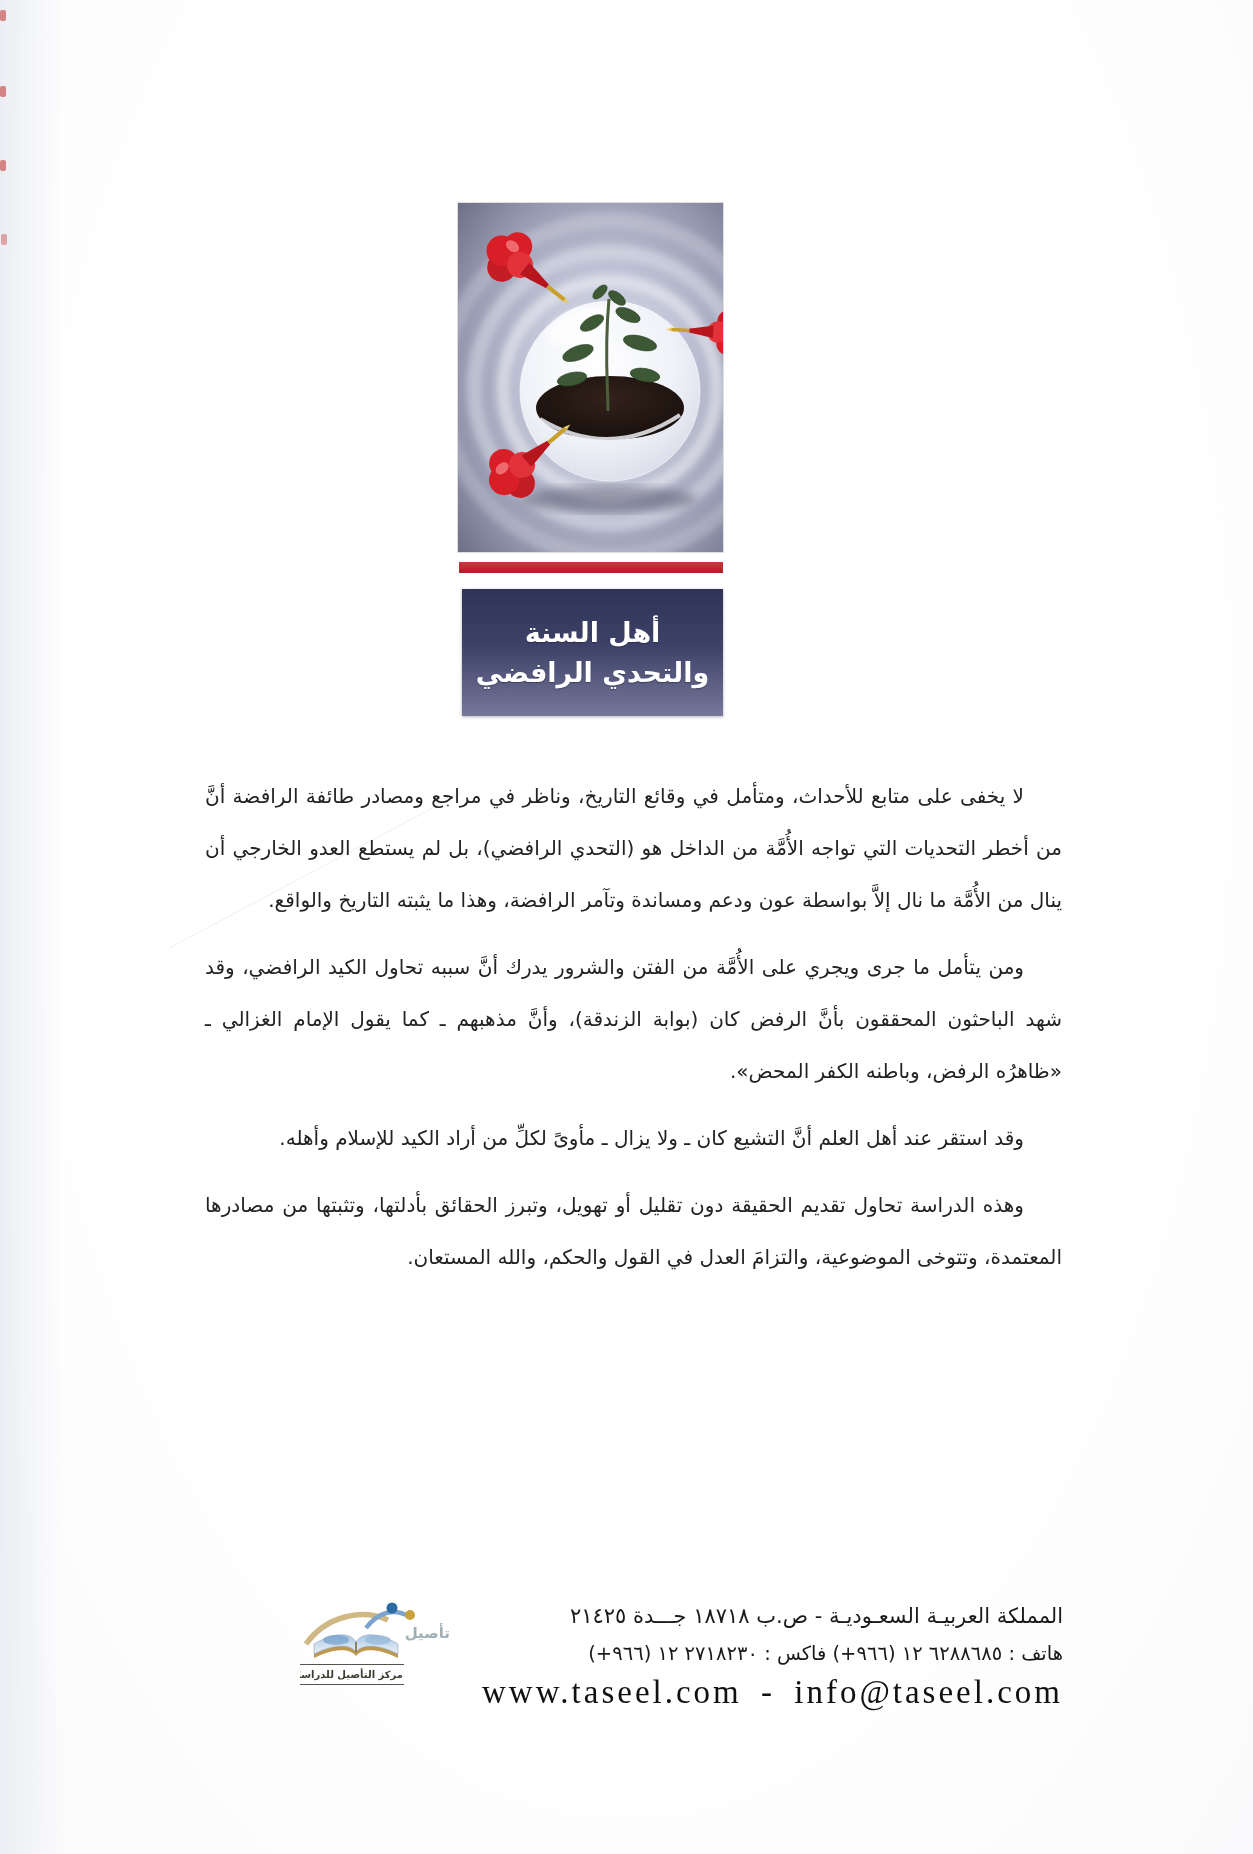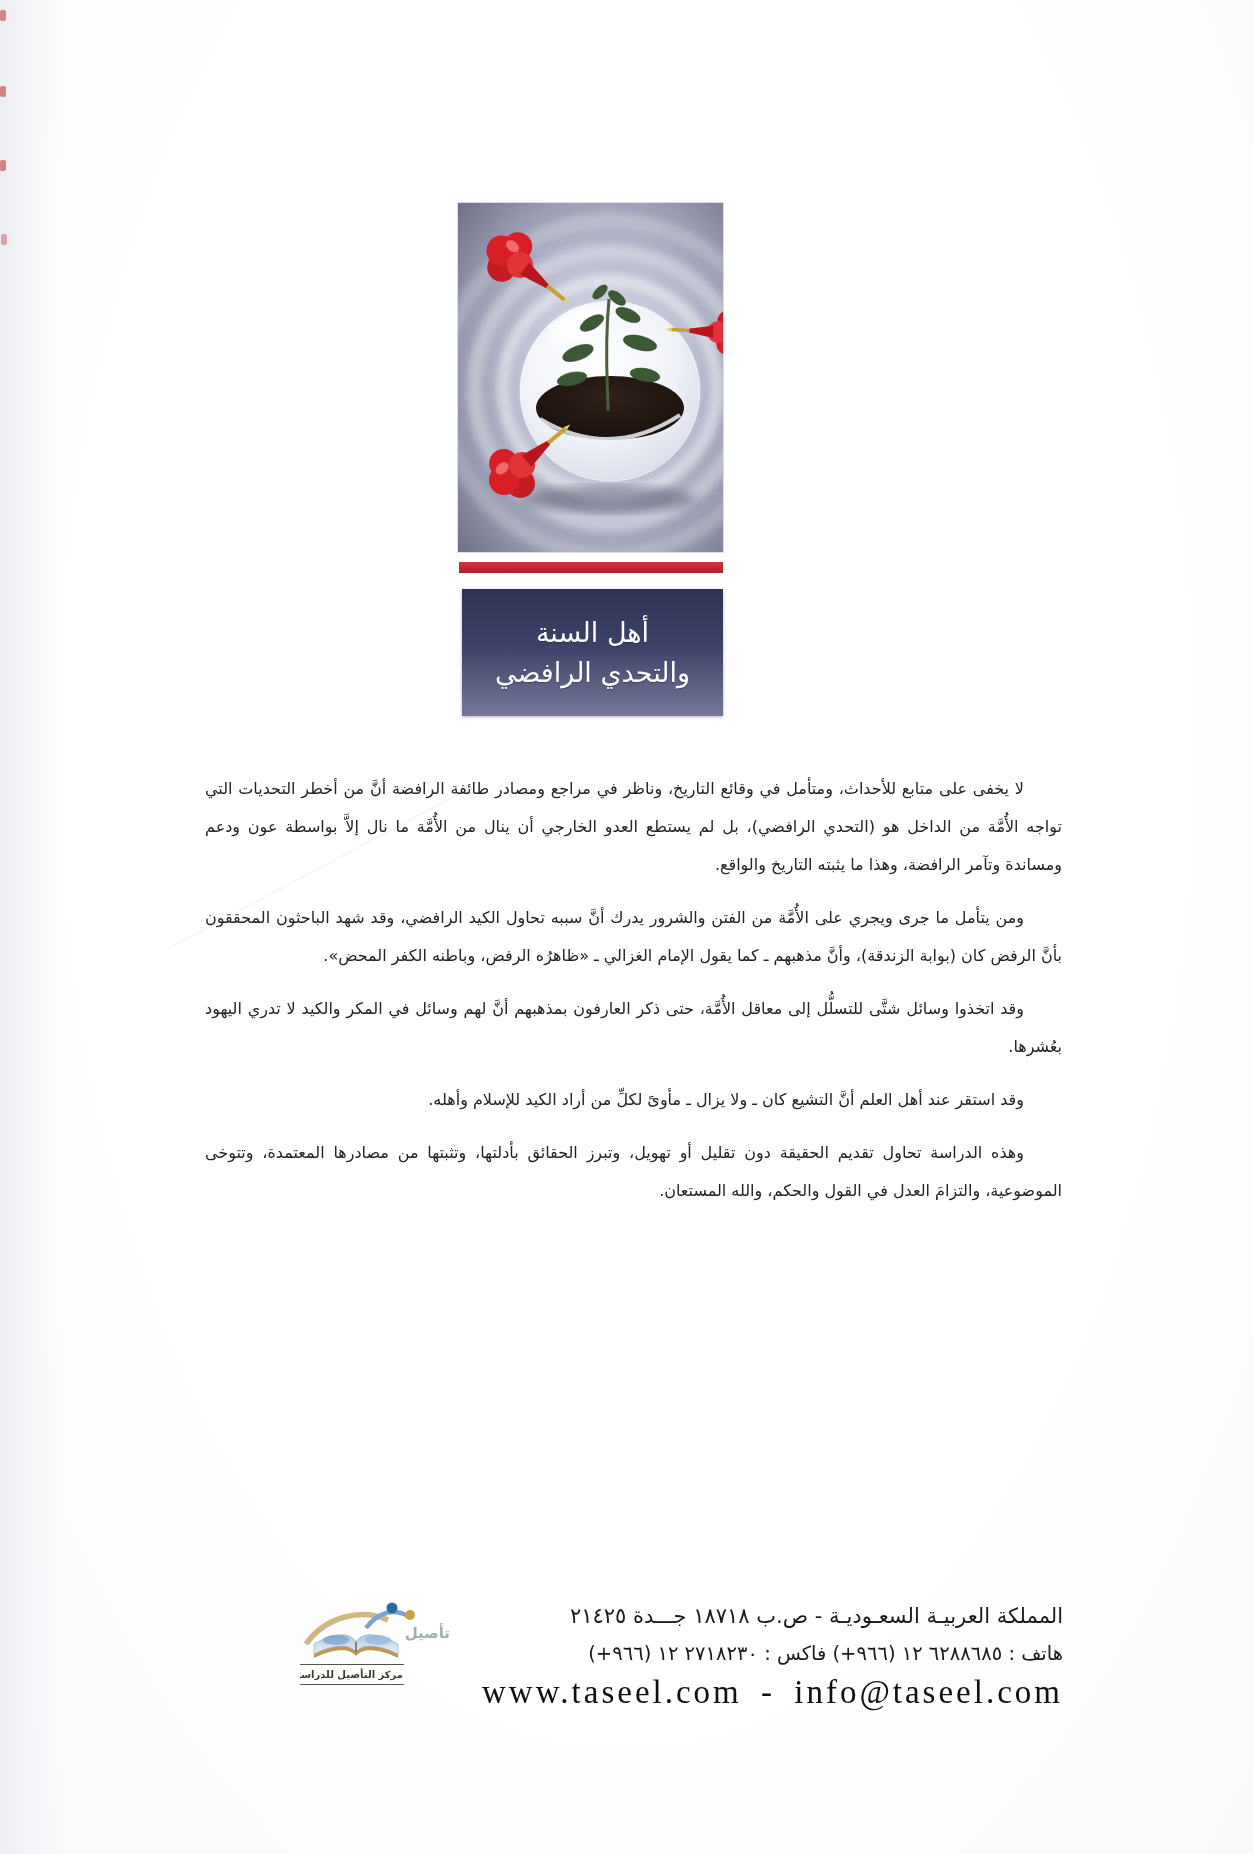--- a/index.html
+++ b/index.html
@@ -35,33 +35,33 @@
     background:linear-gradient(180deg,#d03540,#b01d28);
   }
   
   .title-banner{
     position:absolute;left:462px;top:589px;width:261px;height:127px;
     background:linear-gradient(180deg,#2e3357 0%, #3e4268 45%, #767899 100%);
     display:flex;flex-direction:column;align-items:center;justify-content:center;
     gap:6px; box-shadow:0 1px 3px rgba(40,40,70,.35);
   }
   .title-line{
-    color:#ffffff;font-weight:normal;font-size:27px;line-height:34px;
+    color:#ffffff;font-weight:bold;font-size:27px;line-height:34px;
     direction:rtl;text-align:center;letter-spacing:0;
     text-shadow:0 1px 1px rgba(20,20,40,.4);
   }
   
   .back-text{
     position:absolute;left:193px;top:770px;width:869px;
     direction:rtl;
     color:#232323;
   }
   .back-text p{
     margin:0 0 15px 12px;
-    font-size:16px;line-height:38px;
+    font-size:20px;line-height:52px;
     text-align:justify;
     text-indent:38px;
   }
   
   .publisher-logo{
     position:absolute;left:296px;top:1598px;width:136px;height:112px;
   }
   .logo-wordmark{
     position:absolute;right:-18px;top:26px;
     font-size:15px;font-weight:bold;color:#96a7ad;opacity:.9;
@@ -173,21 +173,20 @@
 <div class="red-bar"></div>
 
 <div class="title-banner">
   <div class="title-line">أهل السنة</div>
   <div class="title-line">والتحدي الرافضي</div>
 </div>
 
 <div class="back-text">
   <p>لا يخفى على متابع للأحداث، ومتأمل في وقائع التاريخ، وناظر في مراجع ومصادر طائفة الرافضة أنَّ من أخطر التحديات التي تواجه الأُمَّة من الداخل هو (التحدي الرافضي)، بل لم يستطع العدو الخارجي أن ينال من الأُمَّة ما نال إلاَّ بواسطة عون ودعم ومساندة وتآمر الرافضة، وهذا ما يثبته التاريخ والواقع.</p>
   <p>ومن يتأمل ما جرى ويجري على الأُمَّة من الفتن والشرور يدرك أنَّ سببه تحاول الكيد الرافضي، وقد شهد الباحثون المحققون بأنَّ الرفض كان (بوابة الزندقة)، وأنَّ مذهبهم ـ كما يقول الإمام الغزالي ـ «ظاهرُه الرفض، وباطنه الكفر المحض».</p>
-  <p>وقد اتخذوا وسائل شتَّى للتسلُّل إلى معاقل الأُمَّة، حتى ذكر العارفون بمذهبهم أنَّ لهم وسائل في المكر والكيد لا تدري اليهود بعُشرها.</p>
   <p>وقد استقر عند أهل العلم أنَّ التشيع كان ـ ولا يزال ـ مأوىً لكلِّ من أراد الكيد للإسلام وأهله.</p>
   <p>وهذه الدراسة تحاول تقديم الحقيقة دون تقليل أو تهويل، وتبرز الحقائق بأدلتها، وتثبتها من مصادرها المعتمدة، وتتوخى الموضوعية، والتزامَ العدل في القول والحكم، والله المستعان.</p>
 </div>
 
 <div class="publisher-logo">
   <svg width="136" height="66" viewBox="0 0 136 66">
     <defs>
       <linearGradient id="bookG" x1="0" y1="0" x2="0" y2="1">
         <stop offset="0%" stop-color="#a9c6e6"></stop>
         <stop offset="55%" stop-color="#cfdfF0"></stop>

